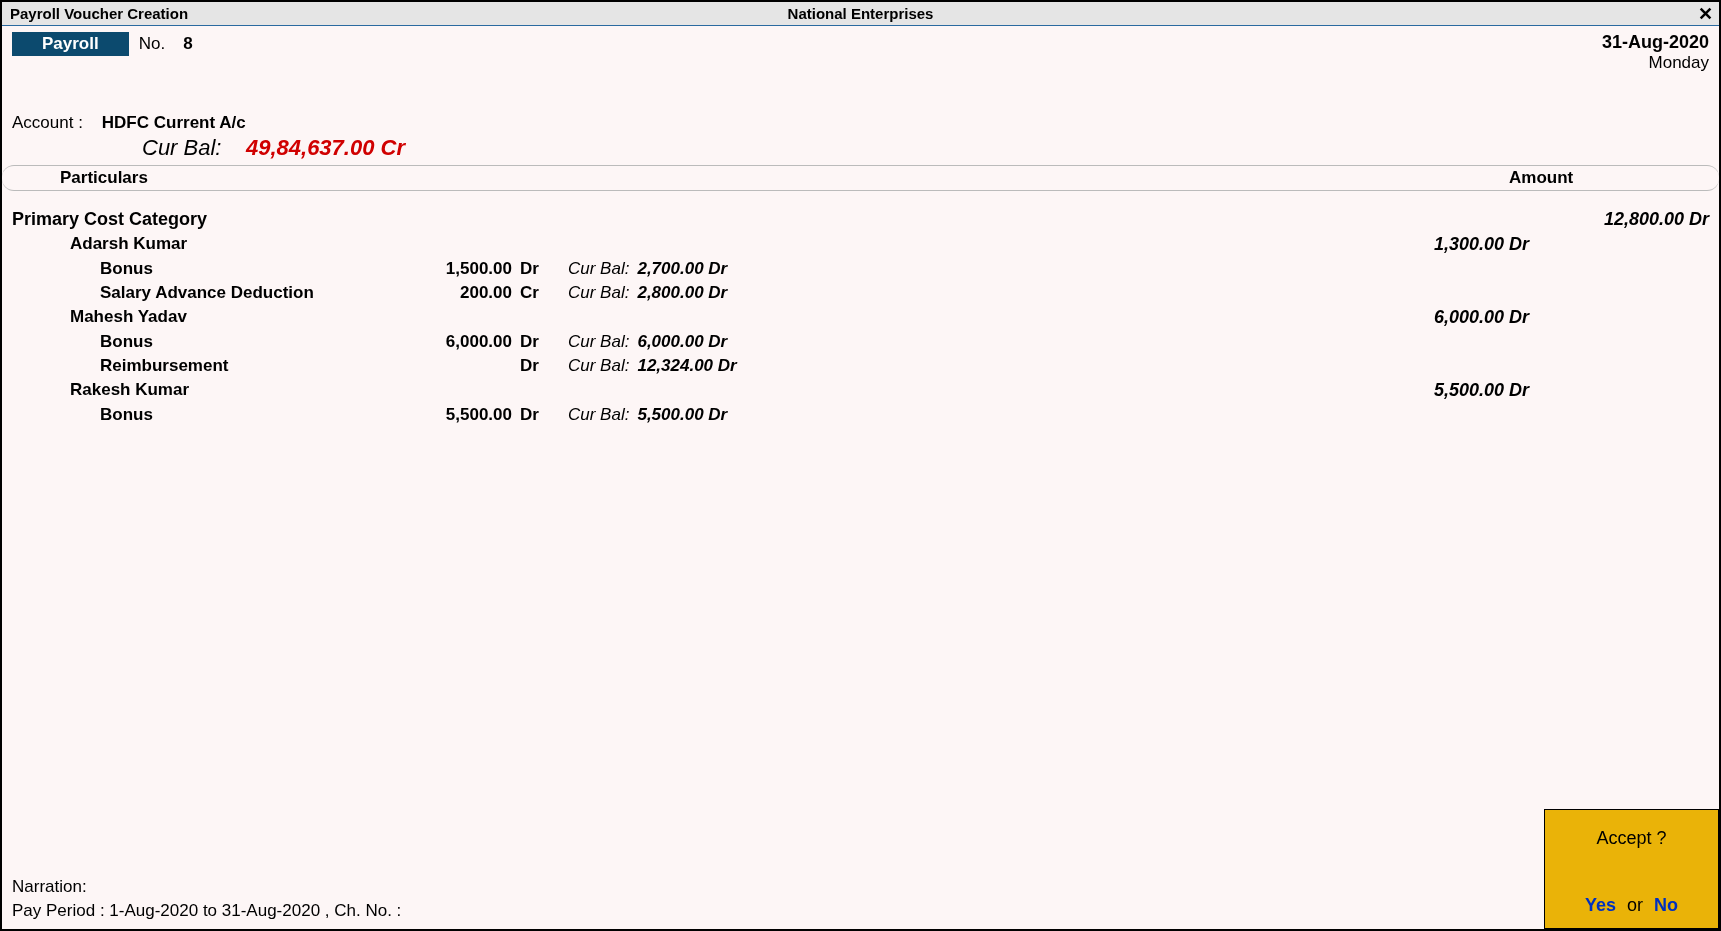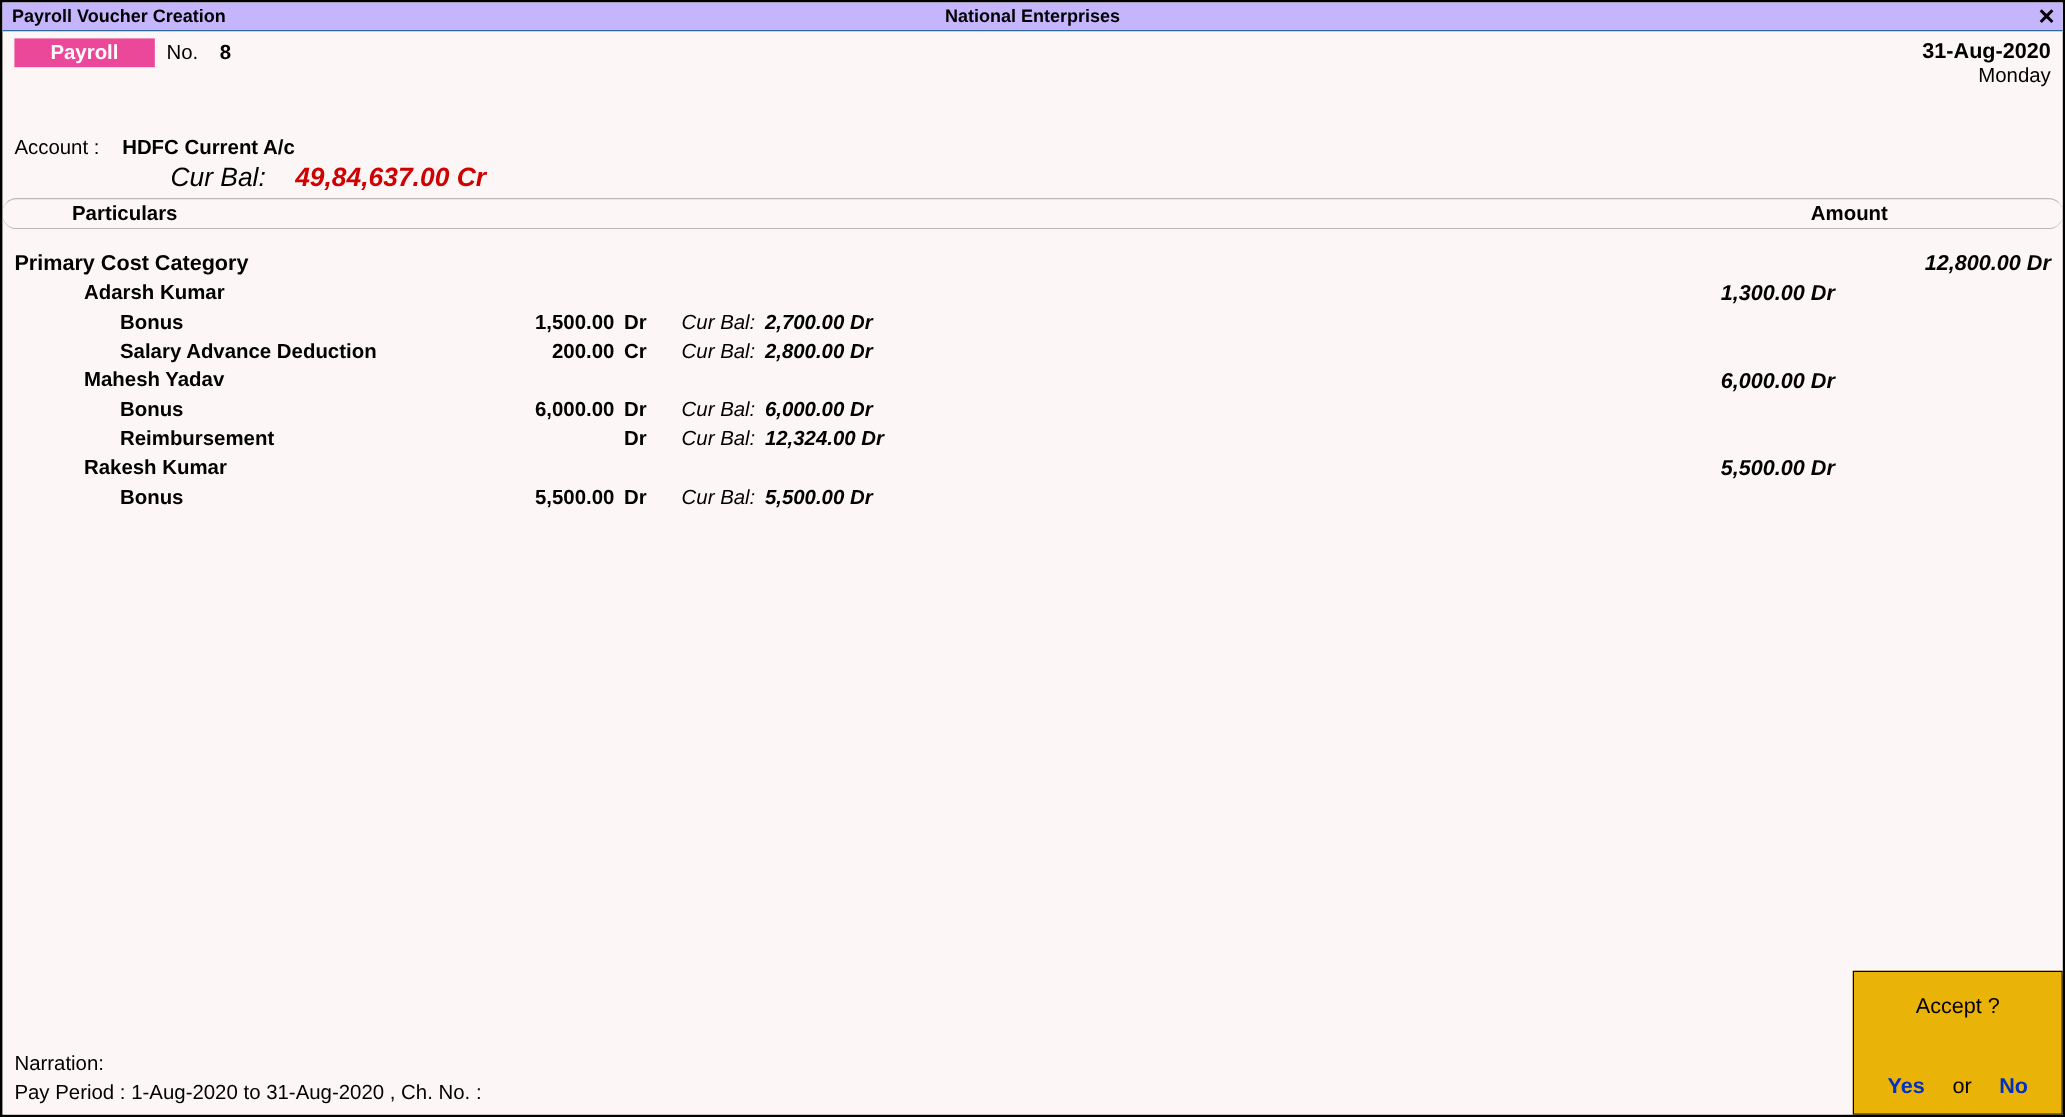--- a/index.html
+++ b/index.html
@@ -1,24 +1,24 @@
 <!DOCTYPE html>
 <html><head>
 <meta charset="utf-8">
 <style>
 * { box-sizing: border-box; margin: 0; padding: 0; }
 body { font-family: Arial, Helvetica, sans-serif; font-size: 16px; background: #fff; }
 .window { width: 1721px; height: 931px; border: 2px solid #000; position: relative; background: #fdf6f6; overflow: hidden; }
-.title-bar { background: #c4b5fd; border-bottom: 1px solid #2a6aa0; height: 24px; position: relative; display: flex; align-items: center; }
+.title-bar { background: #e5e5e5; border-bottom: 1px solid #2a6aa0; height: 24px; position: relative; display: flex; align-items: center; }
 .title-left { position: absolute; left: 8px; font-weight: bold; font-size: 15px; color: #000; }
 .title-center { margin: 0 auto; font-weight: bold; font-size: 15px; color: #000; }
 .close-icon { position: absolute; right: 6px; top: 1px; font-weight: bold; font-size: 18px; color: #000; cursor: pointer; }
 .voucher-header { display: flex; justify-content: space-between; padding: 6px 10px 0 10px; align-items: flex-start; }
 .voucher-left { display: flex; align-items: center; gap: 10px; }
-.voucher-type { background: #ec4899; color: #fff; font-weight: bold; padding: 2px 30px; font-size: 17px; }
+.voucher-type { background: #0c4a6e; color: #fff; font-weight: bold; padding: 2px 30px; font-size: 17px; }
 .voucher-no-label { font-size: 17px; }
 .voucher-no { font-weight: bold; font-size: 17px; margin-left: 8px; }
 .voucher-right { text-align: right; }
 .voucher-date { font-weight: bold; font-size: 18px; }
 .voucher-day { font-size: 17px; }
 .account-row { padding: 40px 10px 0 10px; font-size: 17px; }
 .account-label {}
 .account-name { font-weight: bold; }
 .curbal-row { padding-left: 96px; font-size: 22px; margin-top: 2px; margin-left: 44px; }
 .curbal-label { font-style: italic; }
@@ -39,21 +39,21 @@
 .payhead-drcr { width: 40px; font-weight: bold; padding-left: 8px; }
 .payhead-curbal-label { font-style: italic; padding-left: 16px; }
 .payhead-curbal-value { font-style: italic; font-weight: bold; padding-left: 8px; }
 .bottom-area { position: absolute; bottom: 8px; left: 10px; right: 17px; }
 .narration-label { font-size: 17px; }
 .payperiod { font-size: 17px; margin-top: 4px; }
 .accept-box { position: absolute; bottom: 0; right: 0; width: 175px; height: 120px; background: #eab308; border: 1px solid #000; display: flex; flex-direction: column; justify-content: space-between; align-items: center; padding: 18px 8px 12px 8px; }
 .accept-title { font-size: 18px; }
 .accept-buttons { font-size: 18px; }
 .accept-yes { color: #0030c0; font-weight: bold; cursor: pointer; }
-.accept-or { color: #000; margin: 0 18px; }
+.accept-or { color: #000; margin: 0 6px; }
 .accept-no { color: #0030c0; font-weight: bold; cursor: pointer; }
 </style>
 </head>
 <body>
 
 <div class="window">
 
   <div class="title-bar">
     <span class="title-left">Payroll Voucher Creation</span>
     <span class="title-center">National Enterprises</span>

